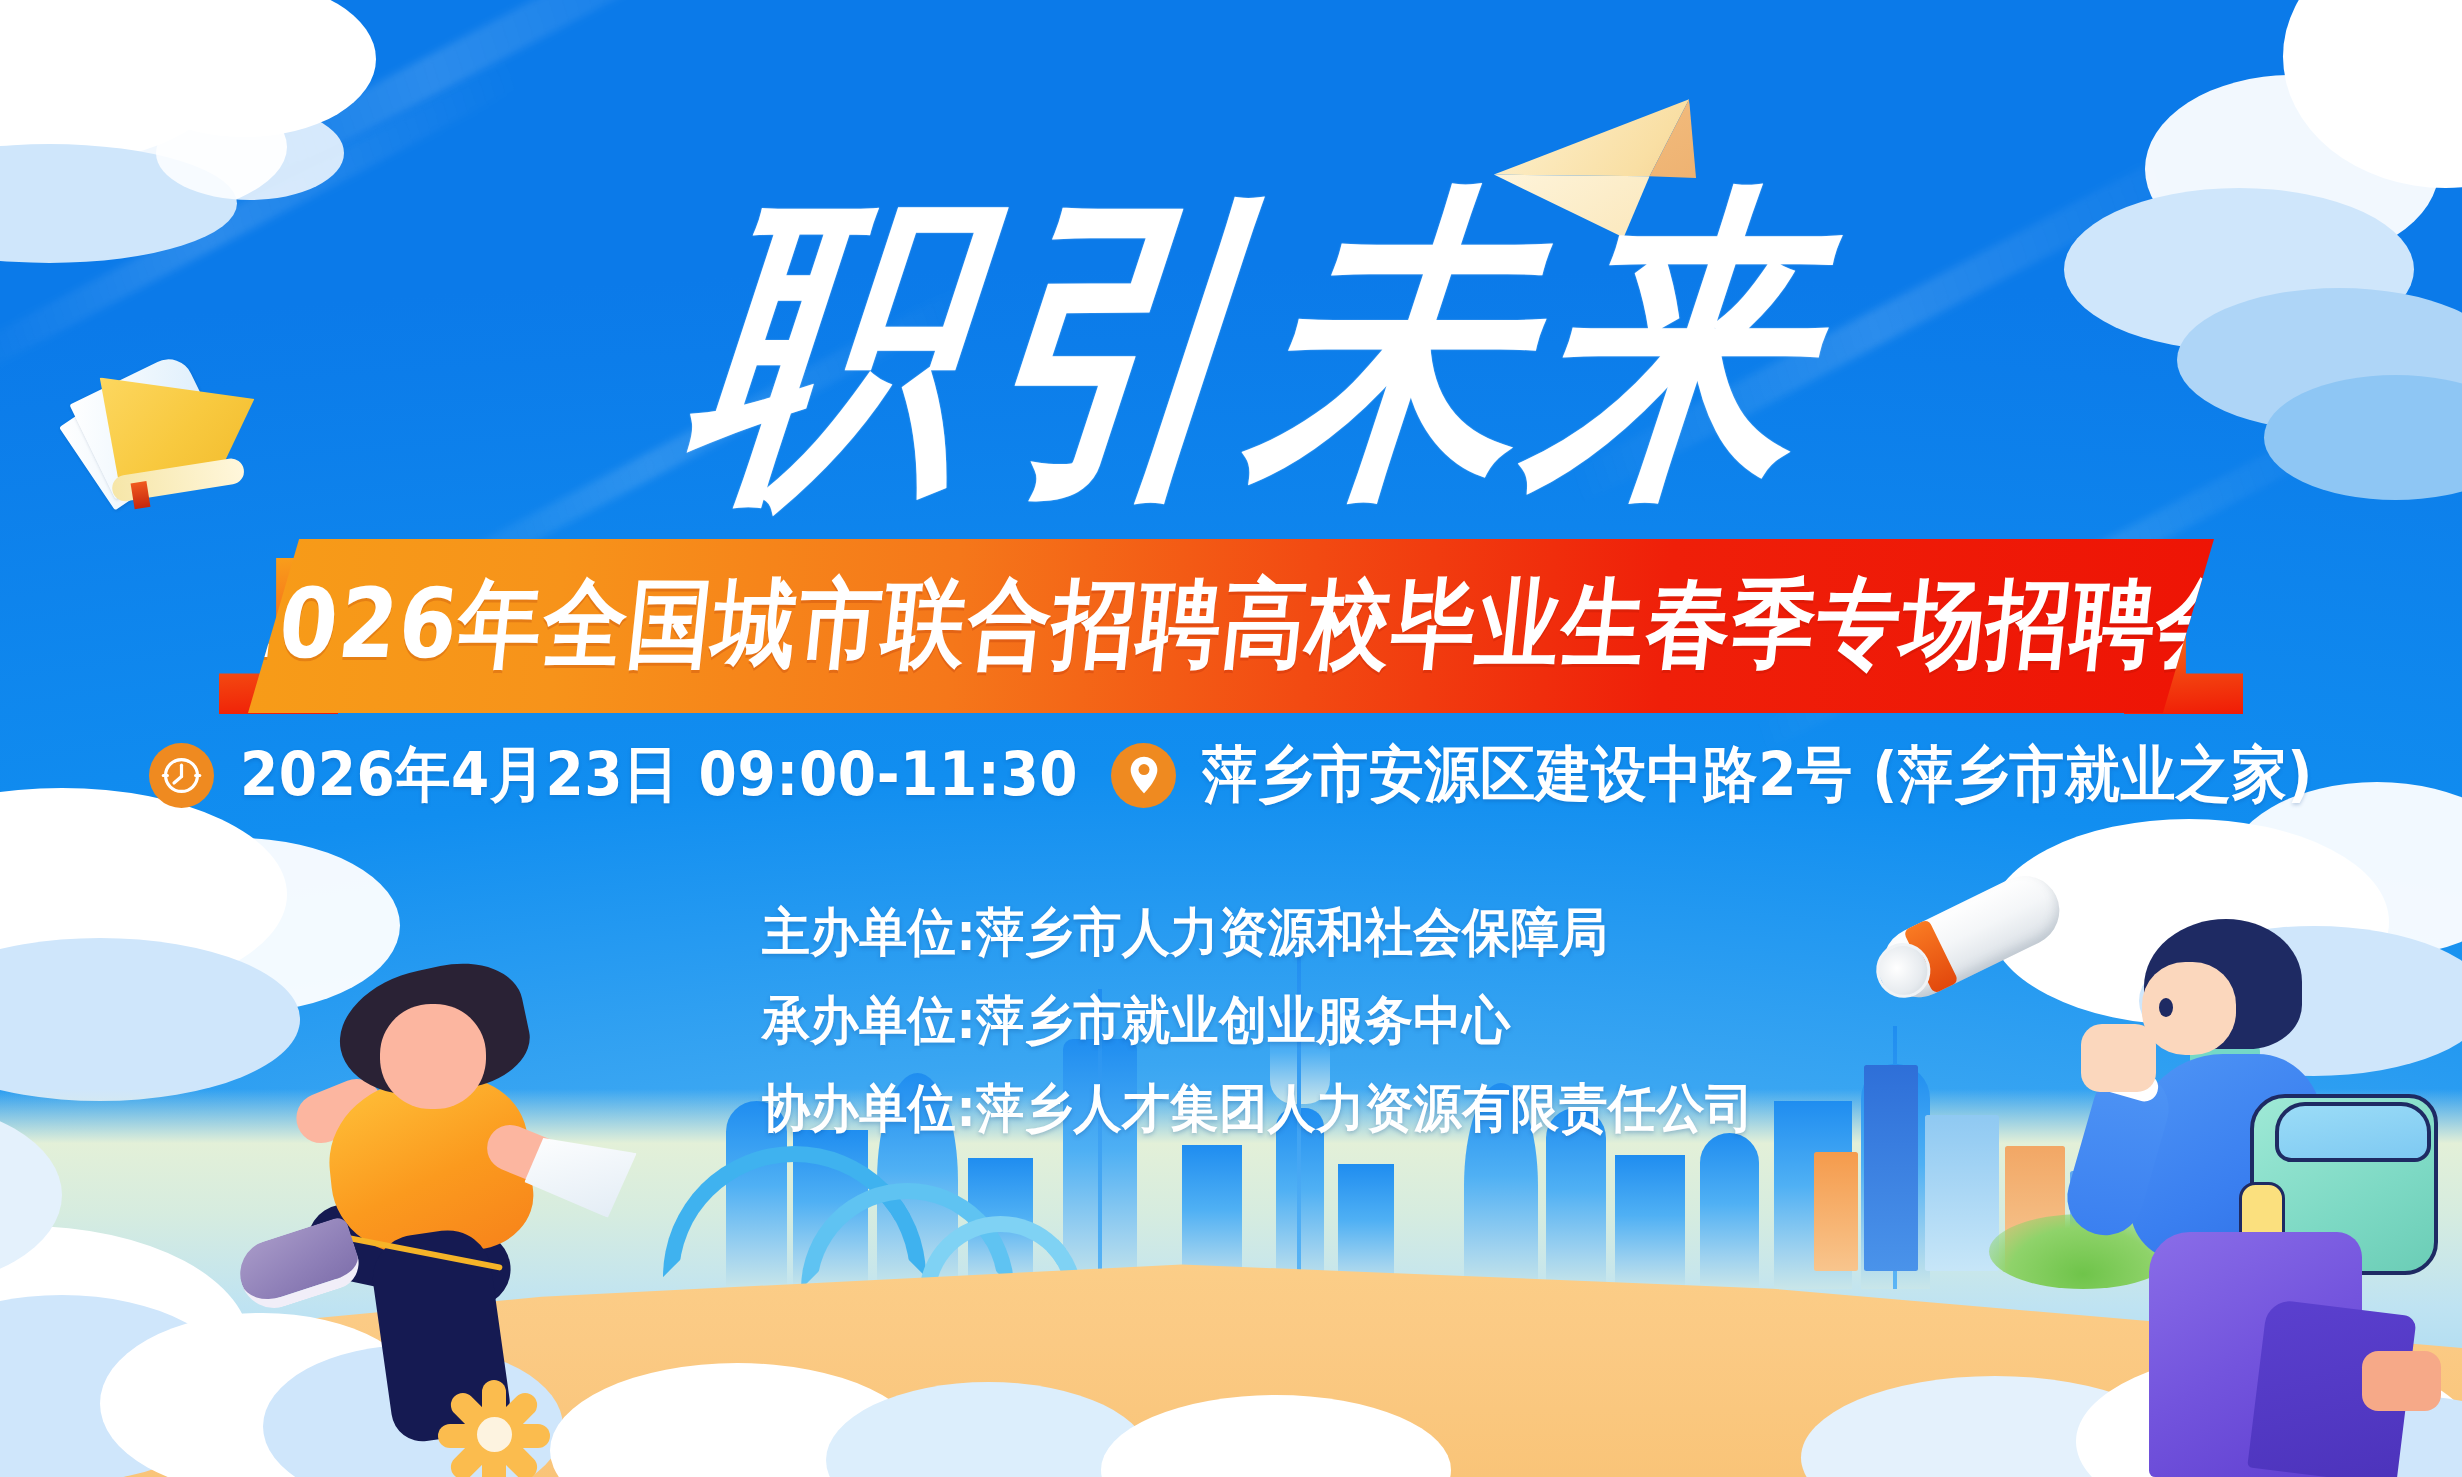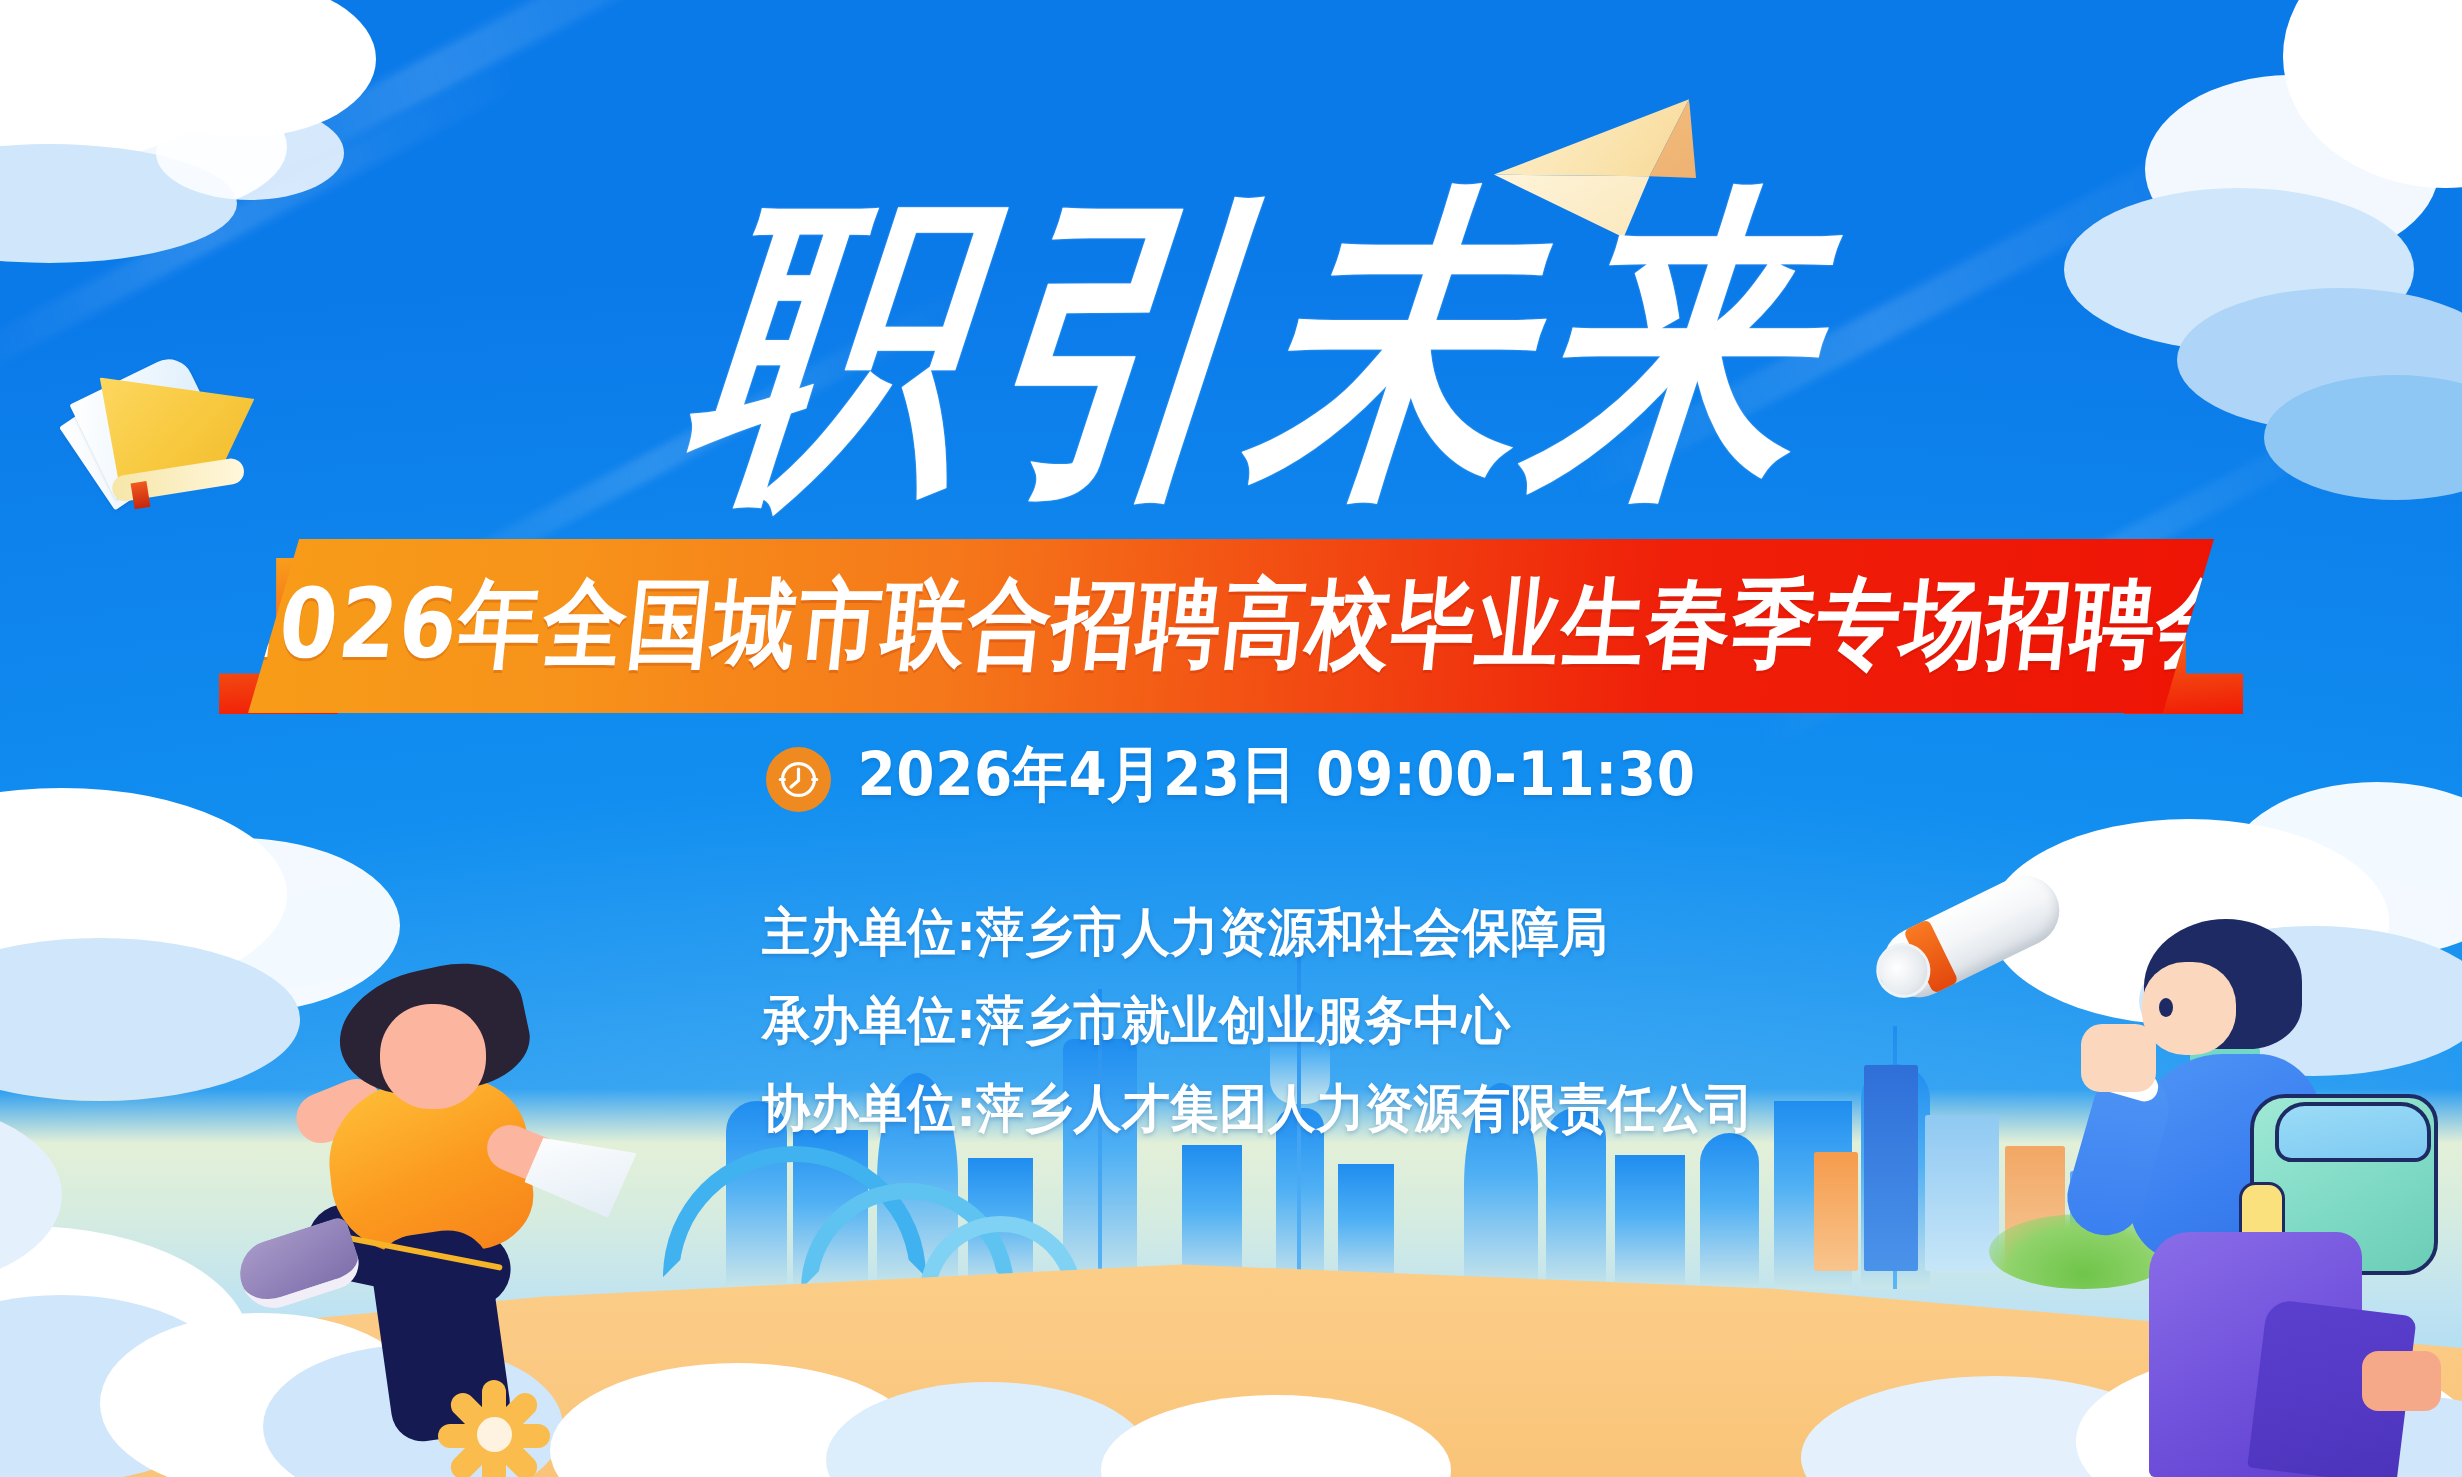--- a/index.html
+++ b/index.html
@@ -116,21 +116,21 @@
     white-space:nowrap;
     transform:skewX(-6deg) scaleY(1.16);
     text-shadow:0 1.9px 0 rgba(150,18,0,.18);
   }
 
   
   .meta-row {
     position:absolute; left:0; right:0; top:731px; height:88px;
     display:flex; align-items:center; justify-content:center; gap:33px;
   }
-  .meta-item { display:flex; align-items:flex-end; gap:26px; }
+  .meta-item { display:flex; align-items:center; gap:26px; }
   .meta-badge {
     width:65px; height:65px; border-radius:50%;
     background:#ef8a20;
     display:flex; align-items:center; justify-content:center;
     flex:0 0 auto;
   }
   .meta-text {
     font-family:"DejaVu Sans","Liberation Sans",sans-serif;
     font-weight:bold;
     font-size:55px;
@@ -501,20 +501,29 @@
           <circle cx="24" cy="24" r="17" fill="none" stroke="#ffffff" stroke-width="3.4"></circle>
           <line x1="24" y1="13" x2="24" y2="25" stroke="#ffffff" stroke-width="3.4" stroke-linecap="round"></line>
           <line x1="24" y1="25" x2="16" y2="32" stroke="#ffffff" stroke-width="3.4" stroke-linecap="round"></line>
           <line x1="4.5" y1="24" x2="9" y2="24" stroke="#ffffff" stroke-width="3.2" stroke-linecap="round"></line>
           <line x1="39" y1="24" x2="43.5" y2="24" stroke="#ffffff" stroke-width="3.2" stroke-linecap="round"></line>
         </svg>
       </div>
       <div class="meta-text">2026年4月23日 09:00-11:30</div>
     </div>
 
+    <div class="meta-item">
+      <div class="meta-badge">
+        <svg width="40" height="40" viewBox="0 0 40 48" aria-hidden="true">
+          <path d="M20 2 C11.2 2 4 9.2 4 18 C4 30 20 46 20 46 C20 46 36 30 36 18 C36 9.2 28.8 2 20 2 Z" fill="#ffffff"></path>
+          <circle cx="20" cy="17.5" r="6.6" fill="#ef8a20"></circle>
+        </svg>
+      </div>
+      <div class="meta-text">萍乡市安源区建设中路2号 (萍乡市就业之家)</div>
+    </div>
 
   </div>
 
   <div class="orgs">
 
     <div class="org-line org-row">
       <span class="org-label">主办单位:</span>
       <span class="org-value">萍乡市人力资源和社会保障局</span>
     </div>
 

